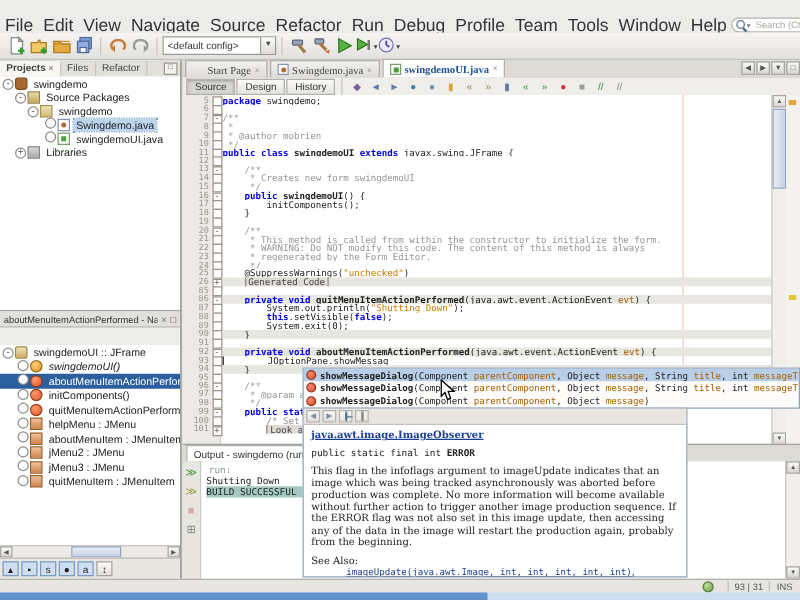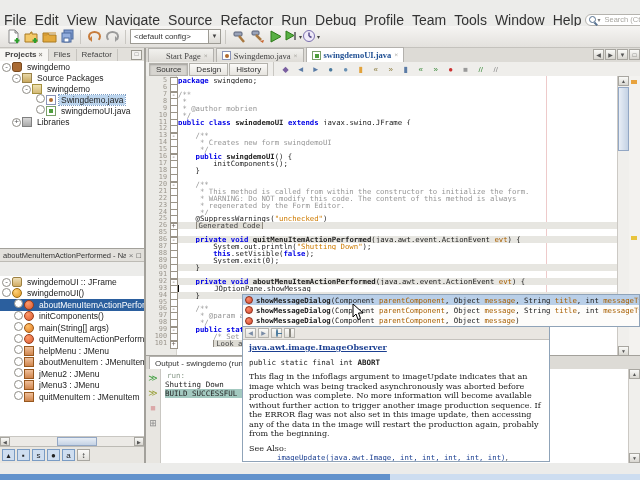--- a/index.html
+++ b/index.html
@@ -346,39 +346,34 @@
         <span>Members View</span>
         <span class="dd">▼</span>
       </div>
       <div id="navlist">
 
       <div class="trow" style="padding-left: 2px;">
             <span class="exp"><b>-</b></span>
             <span class="tico i-class"></span>
             <span class="lbl">swingdemoUI :: JFrame</span>
           </div>
-          <div class="trow" style="padding-left: 2px;">
+          <div class="trow" style="padding-left: 14px; font-style: italic;">
             <span class="exp"><b></b></span>
             <span class="tico i-ctor"></span>
             <span class="lbl">swingdemoUI()</span>
           </div>
           <div class="trow sel2" style="padding-left: 14px;">
             <span class="exp"><b></b></span>
             <span class="tico i-method"></span>
             <span class="lbl">aboutMenuItemActionPerformed(ActionEvent evt)</span>
           </div>
           <div class="trow" style="padding-left: 14px;">
             <span class="exp"><b></b></span>
             <span class="tico i-method"></span>
             <span class="lbl">initComponents()</span>
-          </div>
-          <div class="trow" style="padding-left: 14px;">
-            <span class="exp"><b></b></span>
-            <span class="tico i-main"></span>
-            <span class="lbl">main(String[] args)</span>
           </div>
           <div class="trow" style="padding-left: 14px;">
             <span class="exp"><b></b></span>
             <span class="tico i-method"></span>
             <span class="lbl">quitMenuItemActionPerformed(ActionEvent evt)</span>
           </div>
           <div class="trow" style="padding-left: 14px;">
             <span class="exp"><b></b></span>
             <span class="tico i-field"></span>
             <span class="lbl">helpMenu : JMenu</span>
@@ -734,35 +729,44 @@
 
     <div id="doc">
       <div class="dtb">
         <span class="dbtn">◀</span>
         <span class="dbtn">▶</span>
         <span class="dbtn"><span class="globe"></span></span>
         <span class="dbtn"><span class="copyic"></span></span>
       </div>
       <div class="dbody">
         <div><a class="dlink">java.awt.image.ImageObserver</a></div>
-        <div class="dsig"><span class="sg dp">public static final int </span><span class="sg db">ABORT</span></div>
+        <div class="dsig"><span class="sg dp">public static final int </span><span class="sg db">ERROR</span></div>
         <div>This flag in the infoflags argument to imageUpdate indicates that an image which was being tracked asynchronously was aborted before production was complete. No more information will become available without further action to trigger another image production sequence. If the ERROR flag was not also set in this image update, then accessing any of the data in the image will restart the production again, probably from the beginning.</div>
         <div class="dsee">
           <div>See Also:</div>
           <div class="links">
             <a class="dlink2">imageUpdate(java.awt.Image, int, int, int, int, int)</a><span>, </span>
           </div>
         </div>
       </div>
     </div>
 
     <div id="cursor">
       <svg width="12" height="18" viewBox="0 0 12 18">
           <path d="M1 1v13l3-3 2 5.5 2.5-1-2-5.5H11z" fill="#fff" stroke="#000" stroke-width="1"></path>
         </svg>
     </div>
   </div>
 
+  <div id="statusbar">
+    <div class="right">
+      <span class="sdot"></span>
+      <span class="ssep"></span>
+      <span>93 | 31</span>
+      <span class="ssep"></span>
+      <span style="margin-right:6px;">INS</span>
+    </div>
+  </div>
 
   <div id="taskbar">
     <div class="seg"></div>
   </div>
 </div>
 
 </body></html>

